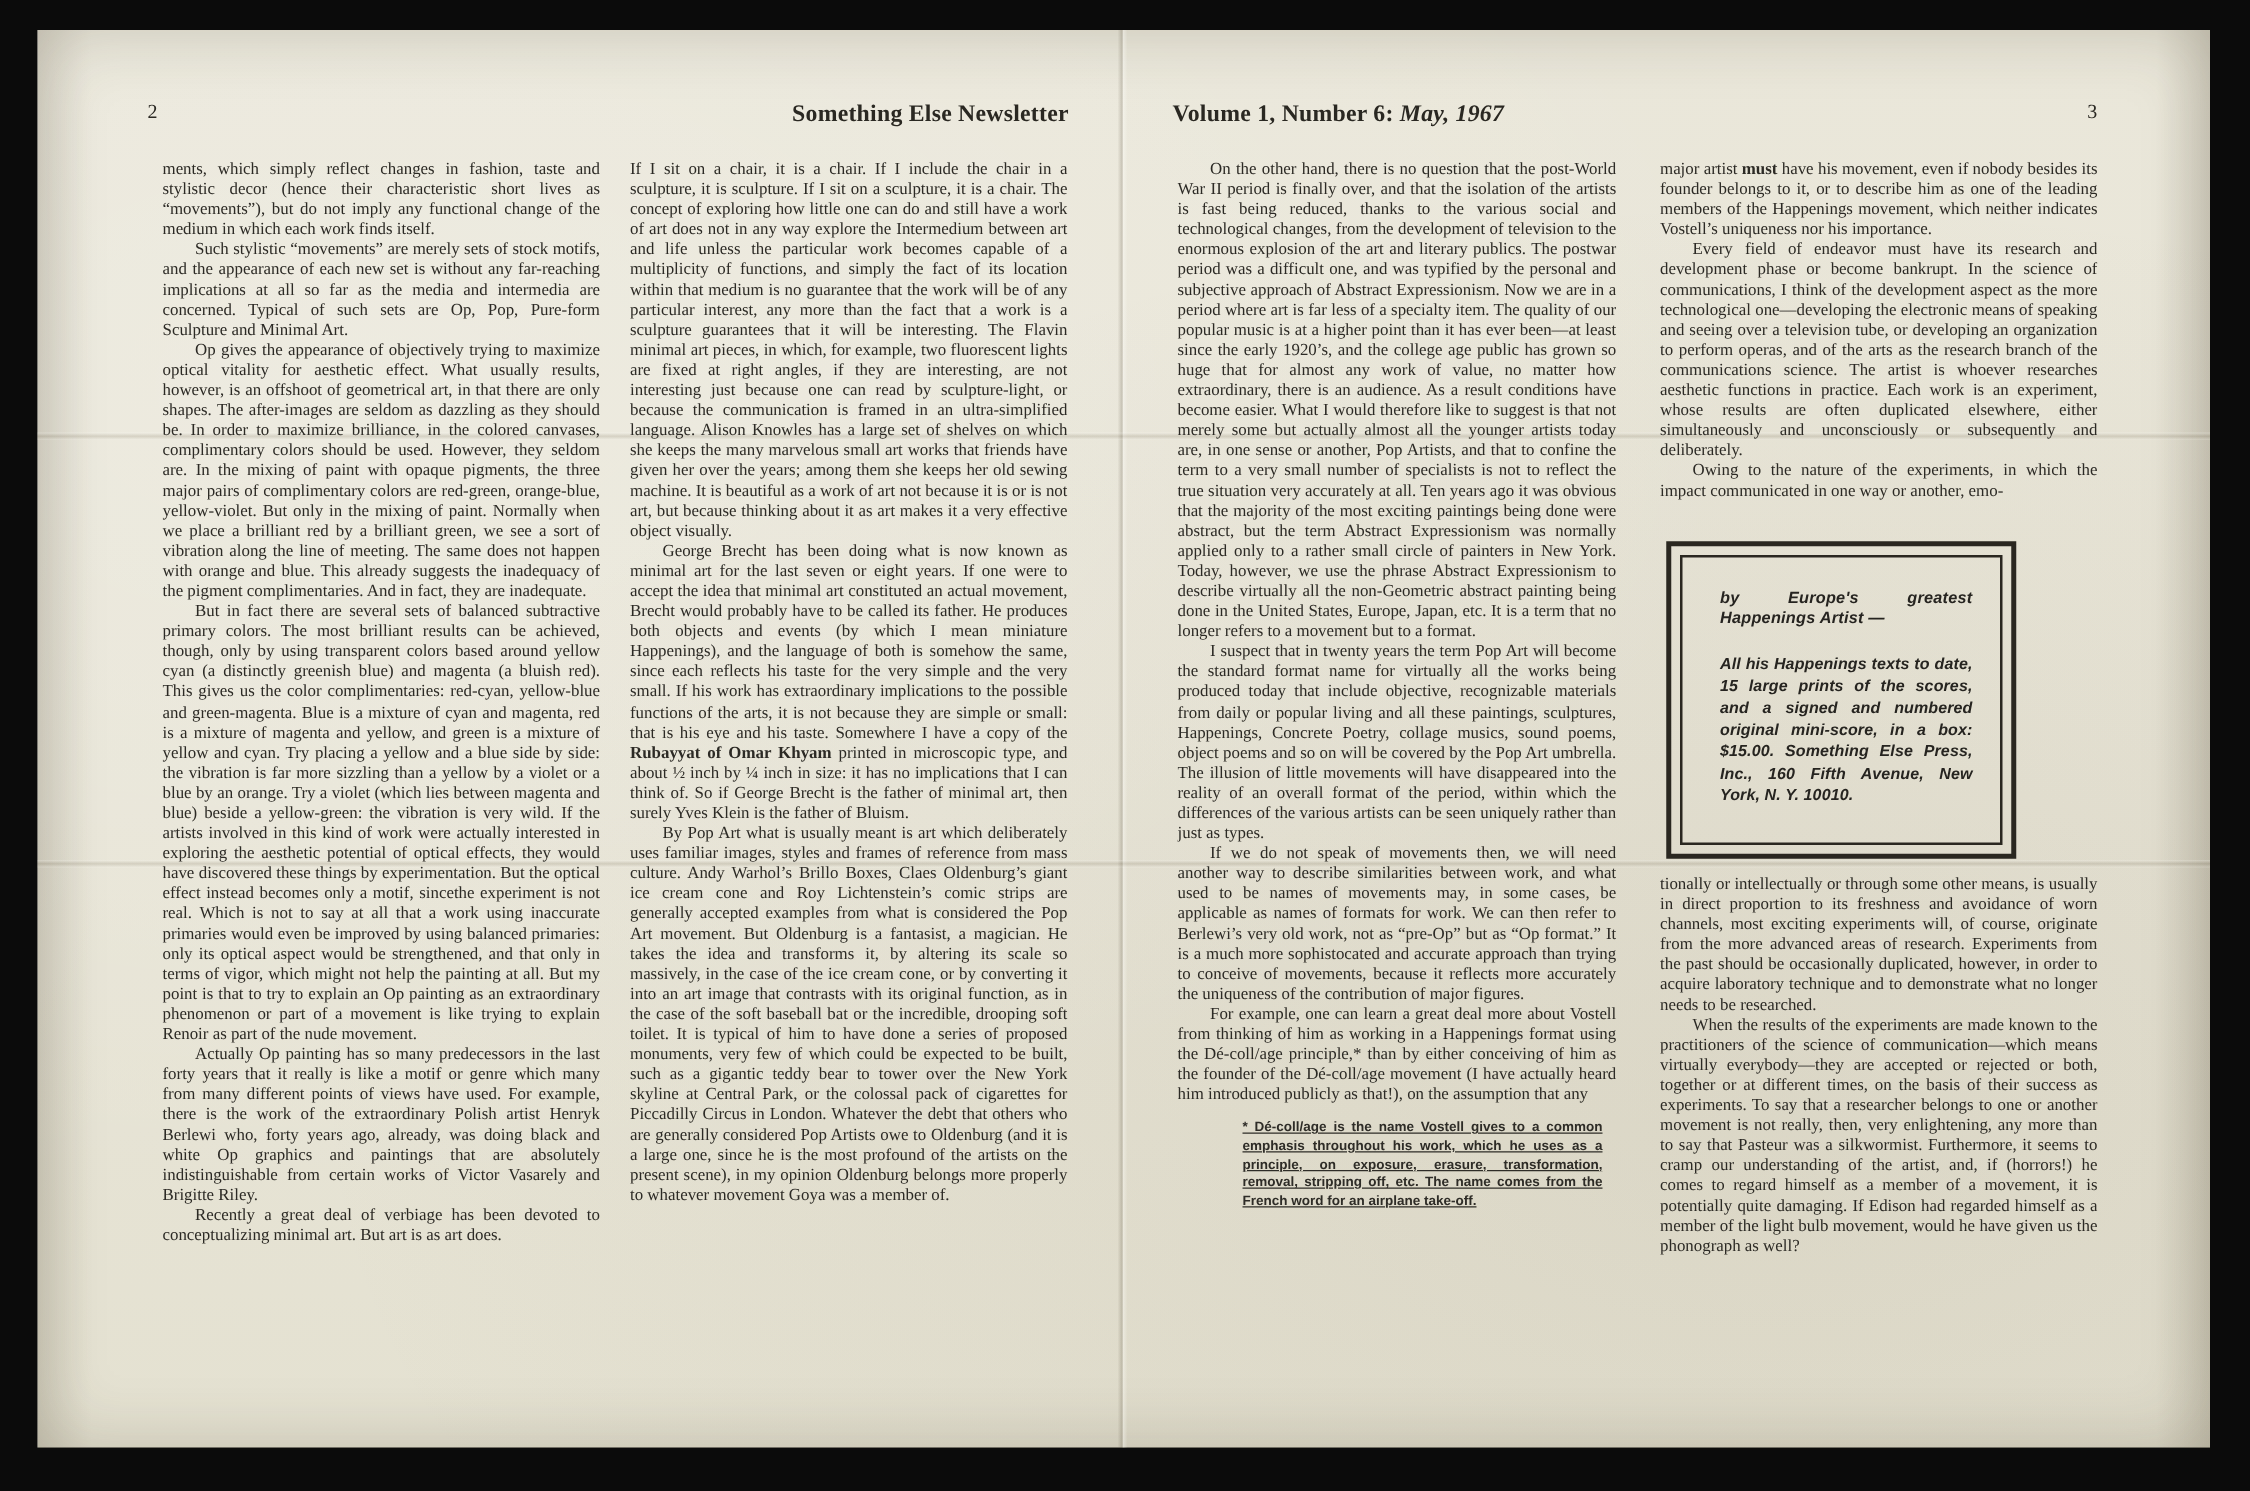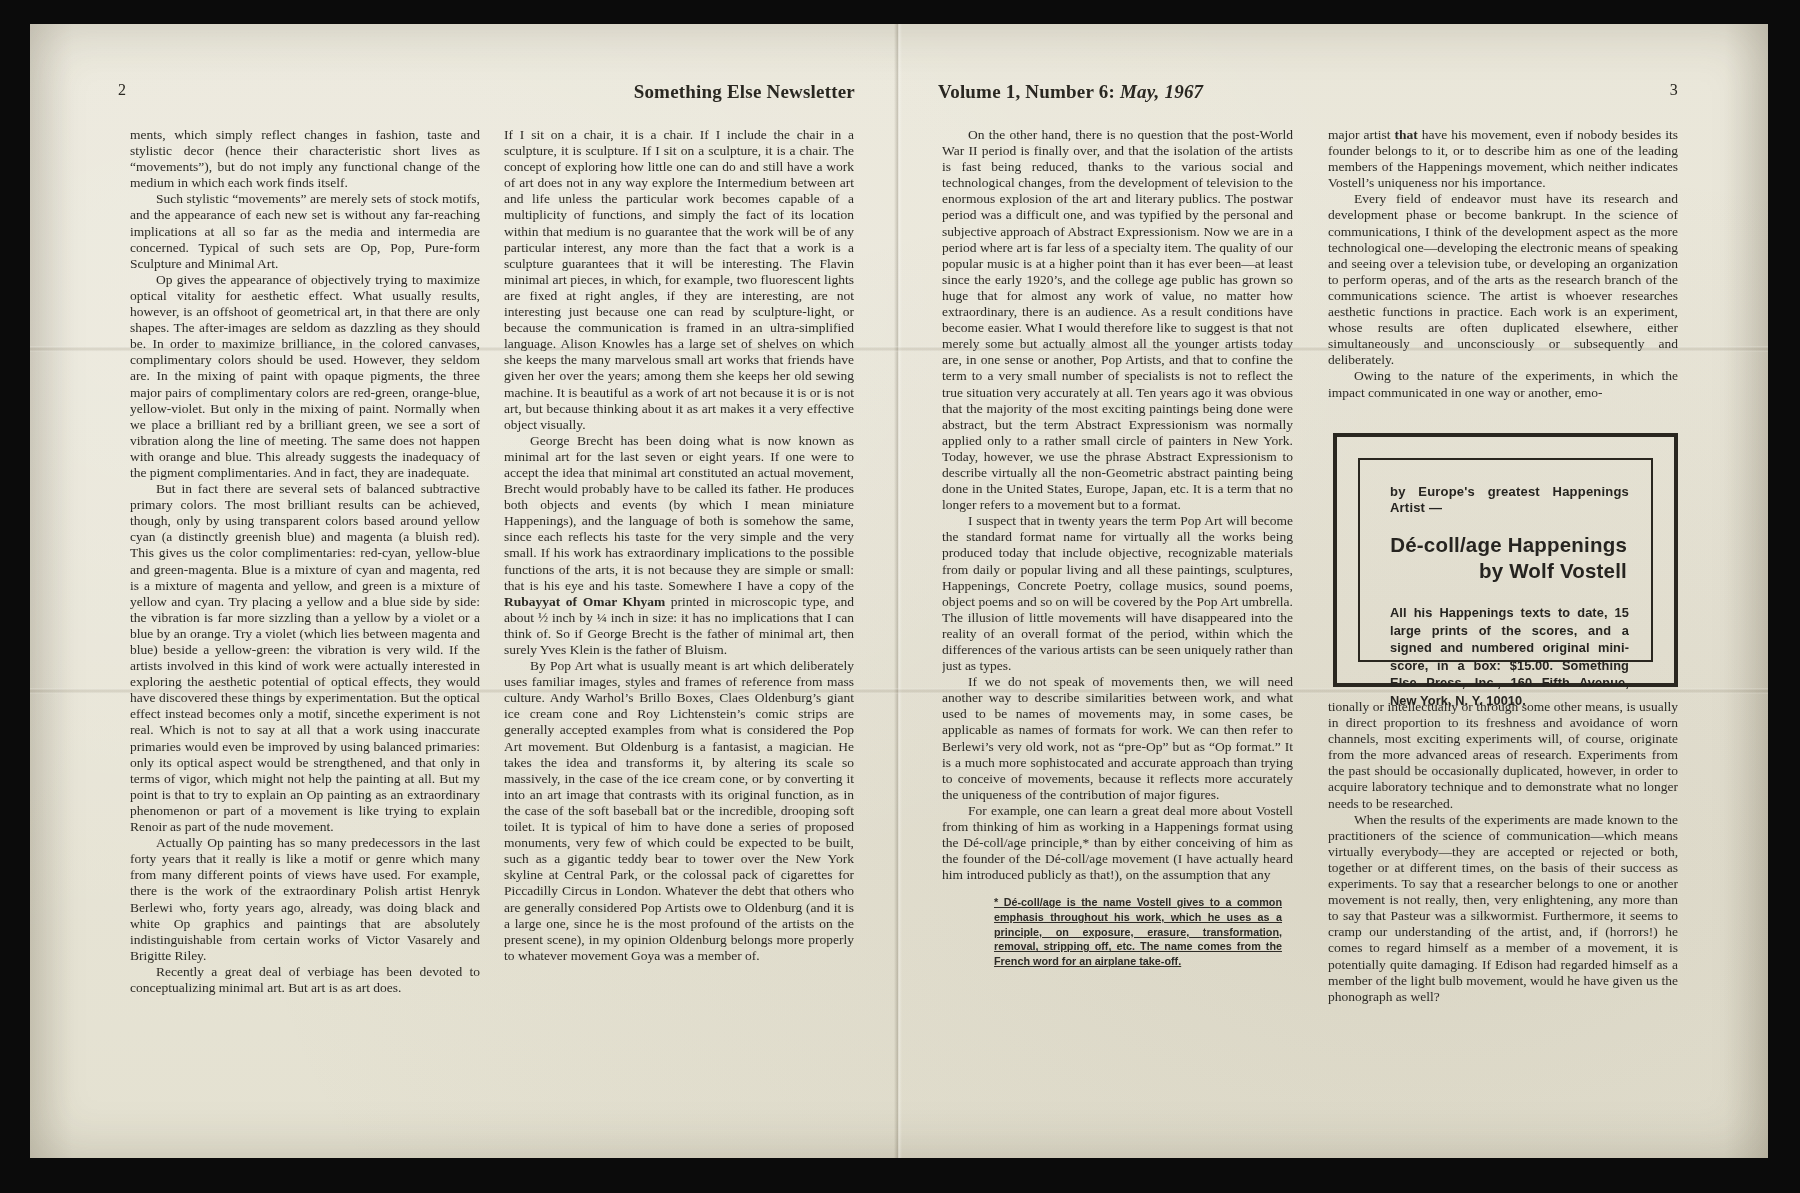--- a/index.html
+++ b/index.html
@@ -45,22 +45,22 @@
   .col-1 { left:100px; }
   .col-2 { left:474px;font-family:Liberation Serif, serif; }
   .col-3 { left:912px; width:351px; }
   .col-4 { left:1298px; }
 
   .col4-top { height:306px; overflow:hidden; }
   .col4-bottom { margin-top:12px; }
 
   .ad-box {
     box-sizing:border-box;
-    margin-left:5px; width:345px; height:254px;
-    border:4px solid #2a2720; padding:21px;
+    margin-left:5px; width:280px; height:254px;
+    border:4px solid #2a2720; padding:7px;font-style:italic;
   }
   .ad-inner {
     box-sizing:border-box; height:100%;
     border:2px solid #2a2720;
     padding:24px 22px 0 30px;
     font-family:"Liberation Sans","DejaVu Sans",sans-serif;
     color:#262420;
   }
   .ad-tagline { font-size:13px; font-weight:bold; letter-spacing:0.2px; }
   .ad-title { margin-top:16px; text-align:right; font-weight:bold; font-size:20.5px; line-height:26px; padding-right:2px; letter-spacing:0.2px; }
@@ -107,31 +107,27 @@
         <p class="">On the other hand, there is no question that the post-World War II period is finally over, and that the isolation of the artists is fast being reduced, thanks to the various social and technological changes, from the development of television to the enormous explosion of the art and literary publics. The postwar period was a difficult one, and was typified by the personal and subjective approach of Abstract Expressionism. Now we are in a period where art is far less of a specialty item. The quality of our popular music is at a higher point than it has ever been—at least since the early 1920’s, and the college age public has grown so huge that for almost any work of value, no matter how extraordinary, there is an audience. As a result conditions have become easier. What I would therefore like to suggest is that not merely some but actually almost all the younger artists today are, in one sense or another, Pop Artists, and that to confine the term to a very small number of specialists is not to reflect the true situation very accurately at all. Ten years ago it was obvious that the majority of the most exciting paintings being done were abstract, but the term Abstract Expressionism was normally applied only to a rather small circle of painters in New York. Today, however, we use the phrase Abstract Expressionism to describe virtually all the non-Geometric abstract painting being done in the United States, Europe, Japan, etc. It is a term that no longer refers to a movement but to a format.</p>
         <p class="">I suspect that in twenty years the term Pop Art will become the standard format name for virtually all the works being produced today that include objective, recognizable materials from daily or popular living and all these paintings, sculptures, Happenings, Concrete Poetry, collage musics, sound poems, object poems and so on will be covered by the Pop Art umbrella. The illusion of little movements will have disappeared into the reality of an overall format of the period, within which the differences of the various artists can be seen uniquely rather than just as types.</p>
         <p class="">If we do not speak of movements then, we will need another way to describe similarities between work, and what used to be names of movements may, in some cases, be applicable as names of formats for work. We can then refer to Berlewi’s very old work, not as “pre-Op” but as “Op format.” It is a much more sophistocated and accurate approach than trying to conceive of movements, because it reflects more accurately the uniqueness of the contribution of major figures.</p>
         <p class="">For example, one can learn a great deal more about Vostell from thinking of him as working in a Happenings format using the Dé-coll/age principle,* than by either conceiving of him as the founder of the Dé-coll/age movement (I have actually heard him introduced publicly as that!), on the assumption that any</p>
       </div>
     <div class="footnote">* Dé-coll/age is the name Vostell gives to a common emphasis throughout his work, which he uses as a principle, on exposure, erasure, transformation, removal, stripping off, etc. The name comes from the French word for an airplane take-off.</div>
   </div>
 
   <div class="col col-4">
     <div class="col4-top">
-        <p class="noindent">major artist <b>that</b> have his movement, even if nobody besides its founder belongs to it, or to describe him as one of the leading members of the Happenings movement, which neither indicates Vostell’s uniqueness nor his importance.</p>
+        <p class="noindent">major artist <b>must</b> have his movement, even if nobody besides its founder belongs to it, or to describe him as one of the leading members of the Happenings movement, which neither indicates Vostell’s uniqueness nor his importance.</p>
         <p class="">Every field of endeavor must have its research and development phase or become bankrupt. In the science of communications, I think of the development aspect as the more technological one—developing the electronic means of speaking and seeing over a television tube, or developing an organization to perform operas, and of the arts as the research branch of the communications science. The artist is whoever researches aesthetic functions in practice. Each work is an experiment, whose results are often duplicated elsewhere, either simultaneously and unconsciously or subsequently and deliberately.</p>
         <p class="">Owing to the nature of the experiments, in which the impact communicated in one way or another, emo-</p>
       </div>
     <div class="ad-box">
       <div class="ad-inner">
         <div class="ad-tagline">by Europe's greatest Happenings Artist —</div>
-        <div class="ad-title">
-          <div>Dé-coll/age Happenings</div>
-          <div>by Wolf Vostell</div>
-        </div>
         <div class="ad-body">All his Happenings texts to date, 15 large prints of the scores, and a signed and numbered original mini-score, in a box: <b>$15.00.</b> Something Else Press, Inc., 160 Fifth Avenue, New York, N. Y. 10010.</div>
       </div>
     </div>
     <div class="col4-bottom">
         <p class="noindent">tionally or intellectually or through some other means, is usually in direct proportion to its freshness and avoidance of worn channels, most exciting experiments will, of course, originate from the more advanced areas of research. Experiments from the past should be occasionally duplicated, however, in order to acquire laboratory technique and to demonstrate what no longer needs to be researched.</p>
         <p class="">When the results of the experiments are made known to the practitioners of the science of communication—which means virtually everybody—they are accepted or rejected or both, together or at different times, on the basis of their success as experiments. To say that a researcher belongs to one or another movement is not really, then, very enlightening, any more than to say that Pasteur was a silkwormist. Furthermore, it seems to cramp our understanding of the artist, and, if (horrors!) he comes to regard himself as a member of a movement, it is potentially quite damaging. If Edison had regarded himself as a member of the light bulb movement, would he have given us the phonograph as well?</p>
       </div>
   </div>
 
 </div>

